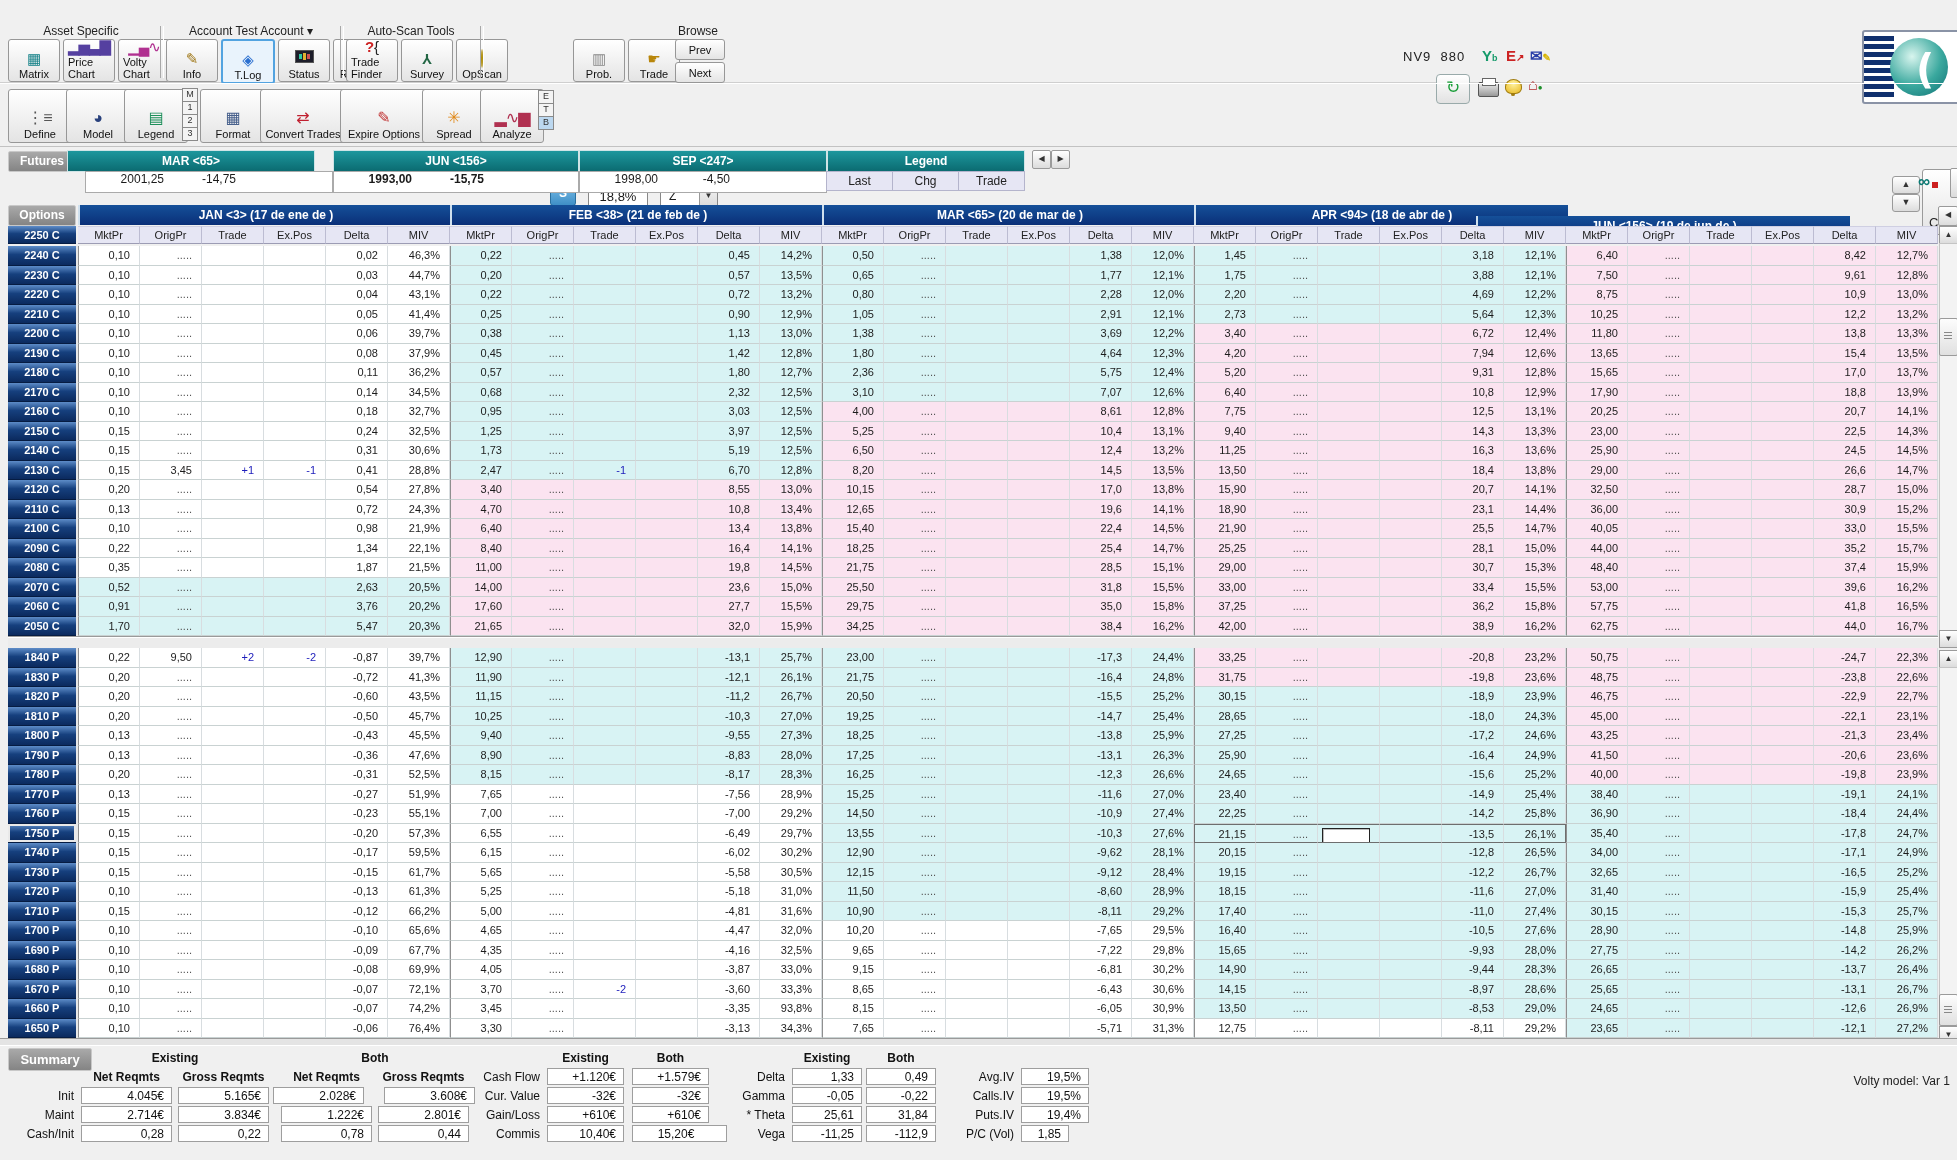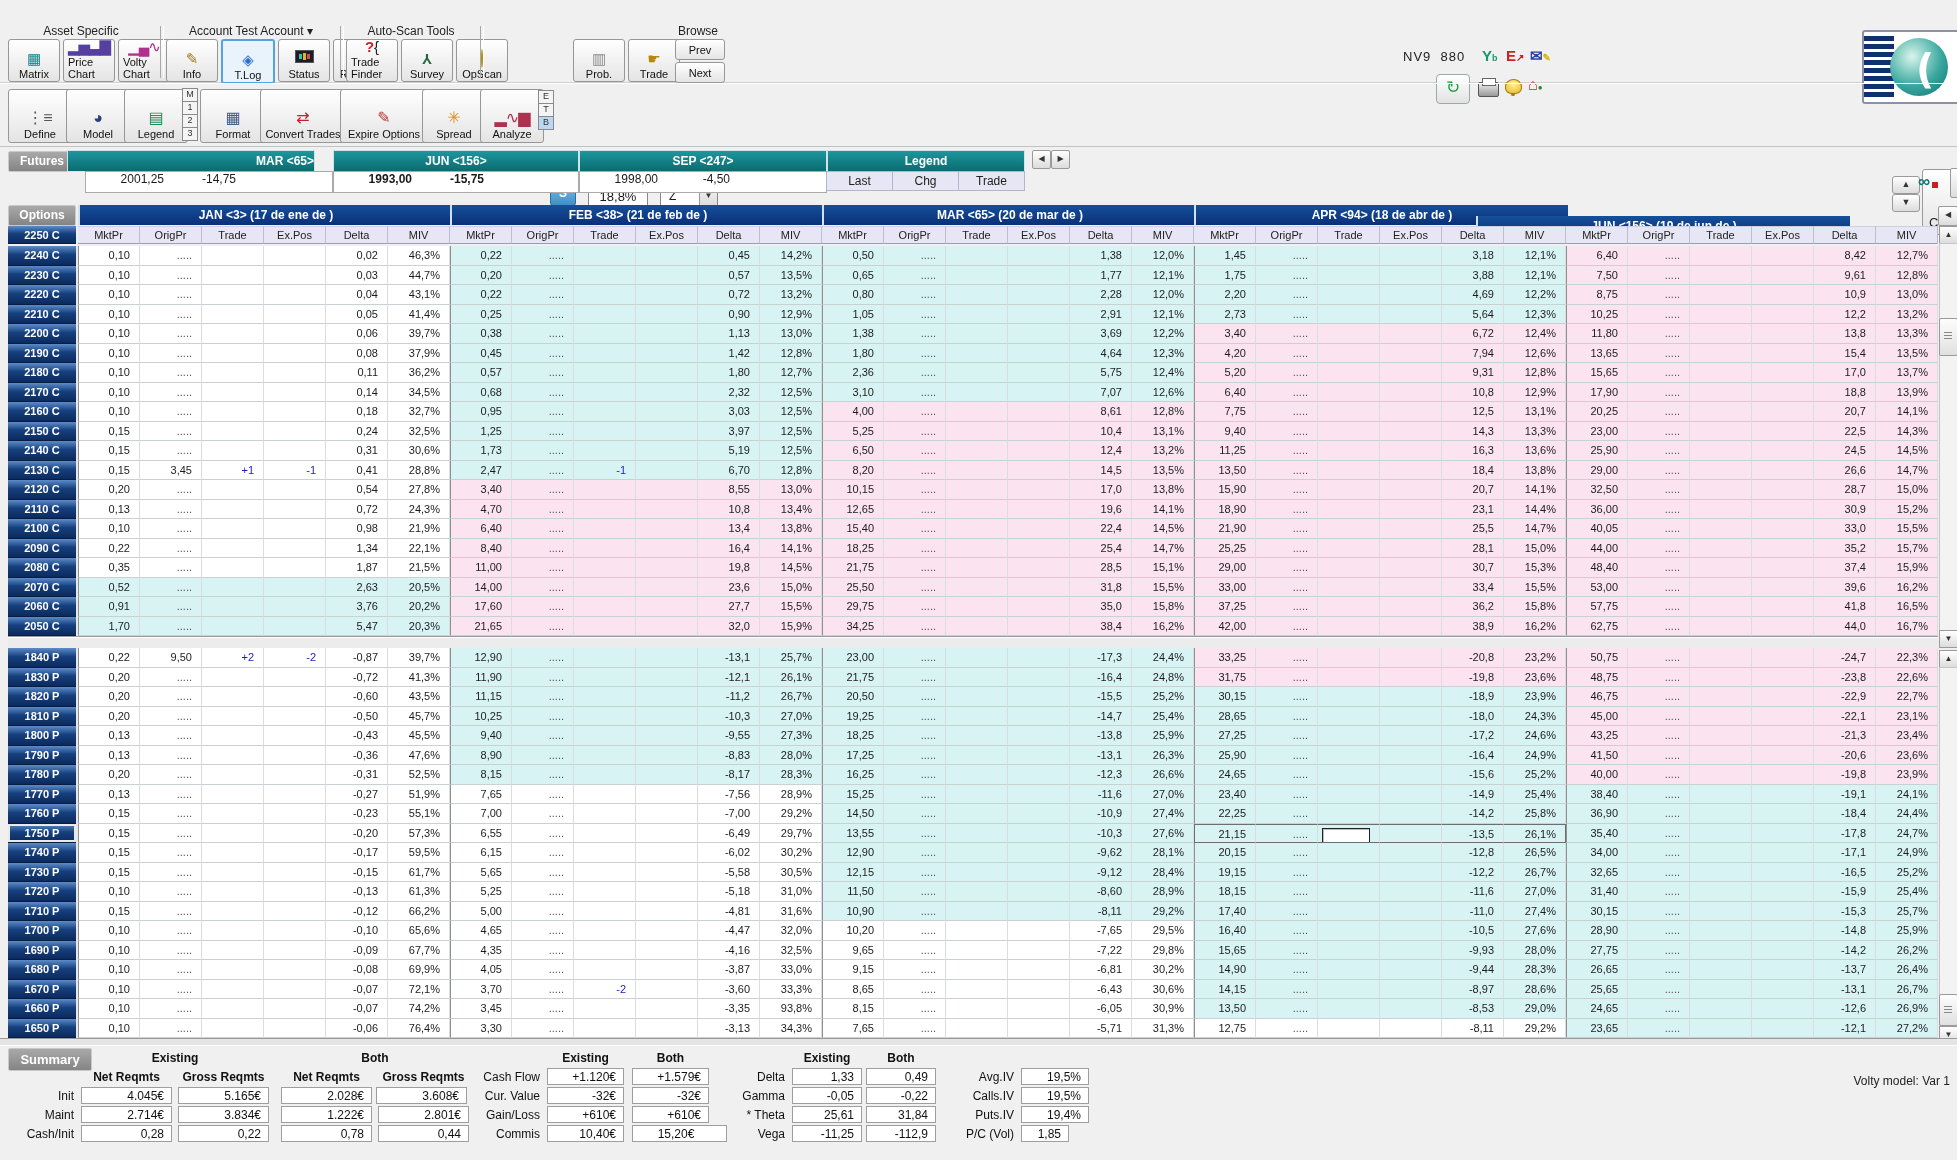--- a/index.html
+++ b/index.html
@@ -345,21 +345,21 @@
       <span class="arrow">▼</span>
     </div>
     <div class="updown" style="top:93px;left:1892px;">▲</div>
     <div class="updown" style="top:111px;left:1892px;">▼</div>
     <div id="cbtn" class="abs">
         <span>C</span>
       </div>
   </div>
 
   <div id="fut-label" class="abs sideLabel">Futures</div>
-  <div class="fut-h" style="left:67px;width:246px;text-align:right;">MAR &lt;65&gt;</div>
+  <div class="fut-h" style="left:67px;width:246px;">MAR &lt;65&gt;</div>
   <div class="fut-h" style="left:333px;width:244px;">JUN &lt;156&gt;</div>
   <div class="fut-h" style="left:579px;width:246px;">SEP &lt;247&gt;</div>
   <div class="fut-h" style="left:827px;width:196px;">Legend</div>
   <div class="fut-v" style="left:85px;width:246px;">
     <span class="px">2001,25</span>
       <span class="chg">-14,75</span>
   </div>
   <div class="fut-v" style="left:333px;width:244px;font-weight:bold;">
     <span class="px">1993,00</span>
       <span class="chg">-15,75</span>
@@ -1819,22 +1819,22 @@
         <div class="slabel" style="width: 66px;"></div>
         <div class="shead" style="width: 91px;">Net Reqmts</div>
         <div class="shead" style="width: 91px; margin-left: 6px;">Gross Reqmts</div>
         <div class="shead" style="width: 91px; margin-left: 12px;">Net Reqmts</div>
         <div class="shead" style="width: 91px; margin-left: 6px;">Gross Reqmts</div>
       </div>
       <div class="srow">
         <div class="slabel" style="width: 66px;">Init</div>
         <div class="sbox" style="width: 91px;">4.045€</div>
         <div class="sbox" style="width: 91px; margin-left: 6px;">5.165€</div>
-        <div class="sbox" style="width: 91px; margin-left: 12px;">2.028€</div>
-        <div class="sbox" style="width: 91px; margin-left: 4px;">3.608€</div>
+        <div class="sbox" style="width: 91px; margin-left: 4px;">2.028€</div>
+        <div class="sbox" style="width: 91px; margin-left: 20px;">3.608€</div>
       </div>
       <div class="srow">
         <div class="slabel" style="width: 66px;">Maint</div>
         <div class="sbox" style="width: 91px;">2.714€</div>
         <div class="sbox" style="width: 91px; margin-left: 6px;">3.834€</div>
         <div class="sbox" style="width: 91px; margin-left: 12px;">1.222€</div>
         <div class="sbox" style="width: 91px; margin-left: 6px;">2.801€</div>
       </div>
       <div class="srow">
         <div class="slabel" style="width: 66px;">Cash/Init</div>

